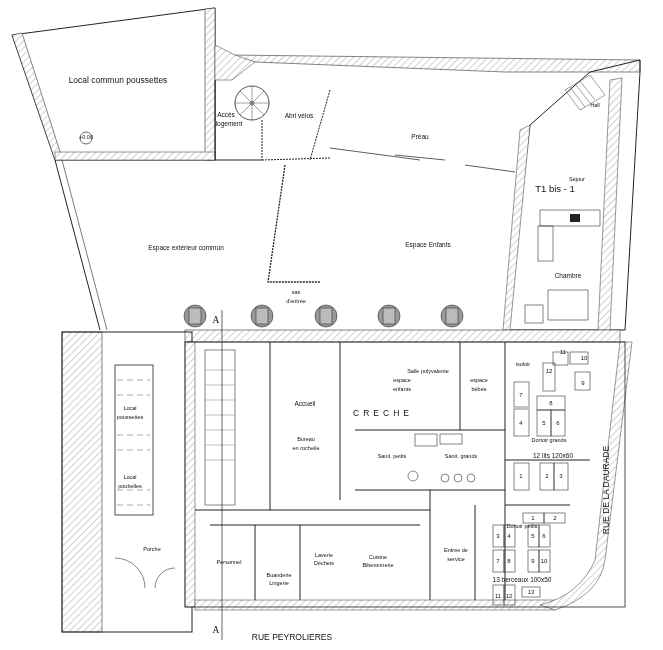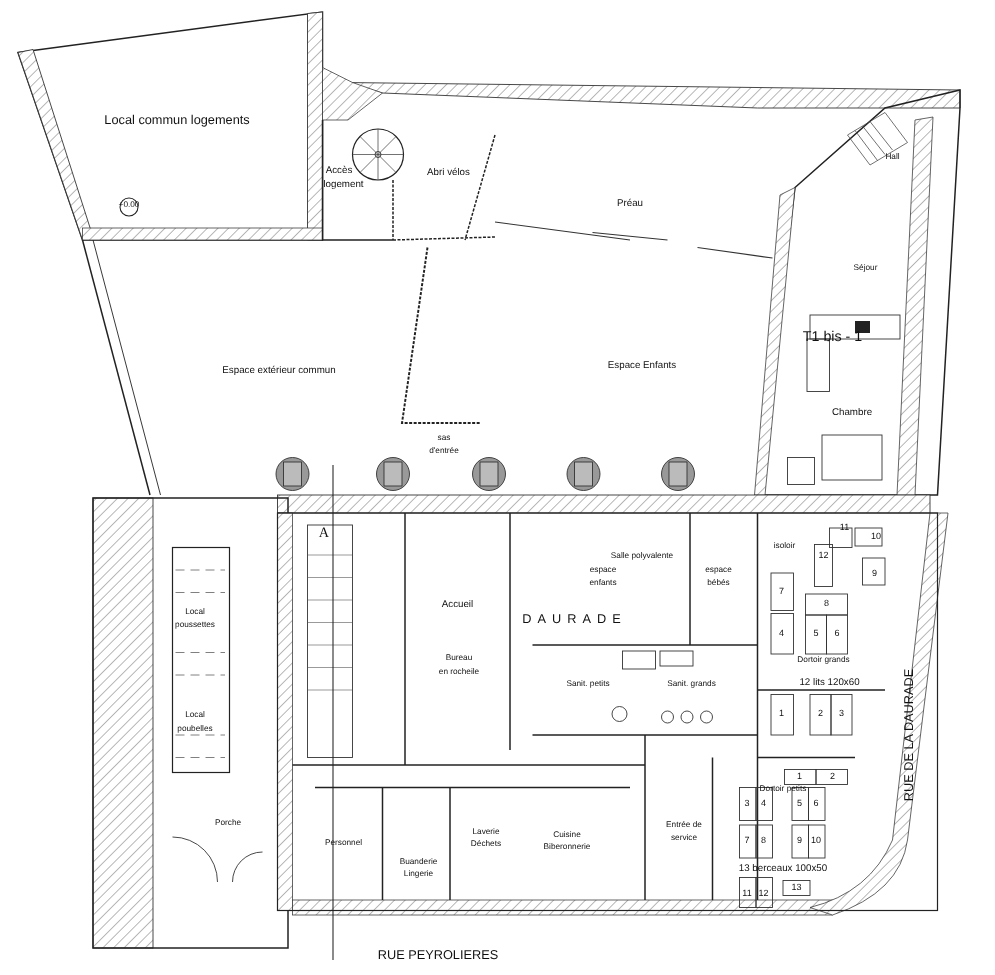--- a/index.html
+++ b/index.html
@@ -2,21 +2,21 @@
 <html><head>
 <meta charset="utf-8">
 <style>
   html,body{margin:0;padding:0;background:#fff;}
   body{width:663px;height:650px;position:relative;overflow:hidden;font-family:"Liberation Sans",sans-serif;color:#111;}
   #plan{position:absolute;left:0;top:0;width:663px;height:650px;}
   .lbl{position:absolute;font-family:"Liberation Sans",sans-serif;color:#111;white-space:nowrap;line-height:1.05;text-align:center;transform:translate(-50%,-50%);}
   .s5{font-size:5.5px;}
   .s6{font-size:6.5px;}
   .s8{font-size:8.5px;}
-  .s9{font-size:9.5px;margin-top:36px;}
+  .s9{font-size:9.5px;}
   .sp{letter-spacing:4px;font-size:8.5px;}
   .vert{transform:translate(-50%,-50%) rotate(-90deg);}
   .num{position:absolute;font-size:6px;transform:translate(-50%,-50%);}
 </style>
 </head>
 <body>
 
 <svg id="plan" viewBox="0 0 663 650" xmlns="http://www.w3.org/2000/svg">
   <defs>
     <pattern id="hatch" patternUnits="userSpaceOnUse" width="5" height="5" patternTransform="rotate(45)">
@@ -181,21 +181,21 @@
       <circle cx="389" cy="316" r="11"></circle>
         <rect x="383" y="308" width="12" height="16" fill="#bbb"></rect>
       <circle cx="452" cy="316" r="11"></circle>
         <rect x="446" y="308" width="12" height="16" fill="#bbb"></rect>
     </g>
   </g>
 
   <line x1="222" y1="310" x2="222" y2="640" stroke="#222" stroke-width="0.7"></line>
 </svg>
 
-<div class="lbl s8" style="left:118px;top:80px">Local commun logements</div>
+<div class="lbl s8" style="left:118px;top:80px">Local commun poussettes</div>
 <div class="lbl s5" style="left:86px;top:138px">+0.00</div>
 <div class="lbl s6" style="left:226px;top:115px">Accès</div>
 <div class="lbl s6" style="left:229px;top:124px">logement</div>
 <div class="lbl s6" style="left:299px;top:116px">Abri vélos</div>
 <div class="lbl s6" style="left:420px;top:137px">Préau</div>
 <div class="lbl s5" style="left:595px;top:106px">Hall</div>
 <div class="lbl s5" style="left:577px;top:180px">Séjour</div>
 <div class="lbl s9" style="left:555px;top:189px">T1 bis - 1</div>
 <div class="lbl s6" style="left:568px;top:276px">Chambre</div>
 <div class="lbl s6" style="left:186px;top:248px">Espace extérieur commun</div>
@@ -207,21 +207,21 @@
 <div class="lbl s5" style="left:130px;top:478px">Local</div>
 <div class="lbl s5" style="left:130px;top:487px">poubelles</div>
 <div class="lbl s6" style="left:305px;top:404px">Accueil</div>
 <div class="lbl s5" style="left:306px;top:440px">Bureau</div>
 <div class="lbl s5" style="left:306px;top:449px">en rocheile</div>
 <div class="lbl s5" style="left:428px;top:372px">Salle polyvalente</div>
 <div class="lbl s5" style="left:402px;top:381px">espace</div>
 <div class="lbl s5" style="left:402px;top:390px">enfants</div>
 <div class="lbl s5" style="left:479px;top:381px">espace</div>
 <div class="lbl s5" style="left:479px;top:390px">bébés</div>
-<div class="lbl sp" style="left:383px;top:413px">DAURADE</div>
+<div class="lbl sp" style="left:383px;top:413px">CRECHE</div>
 <div class="lbl s5" style="left:523px;top:365px">isoloir</div>
 <div class="lbl s5" style="left:392px;top:457px">Sanit. petits</div>
 <div class="lbl s5" style="left:461px;top:457px">Sanit. grands</div>
 <div class="lbl s5" style="left:549px;top:441px">Dortoir grands</div>
 <div class="lbl s6" style="left:553px;top:456px">12 lits 120x60</div>
 <div class="lbl s5" style="left:522px;top:527px">Dortoir petits</div>
 <div class="lbl s6" style="left:522px;top:580px">13 berceaux 100x50</div>
 <div class="lbl s5" style="left:152px;top:550px">Porche</div>
 <div class="lbl s5" style="left:229px;top:563px">Personnel</div>
 <div class="lbl s5" style="left:279px;top:576px">Buanderie</div>

